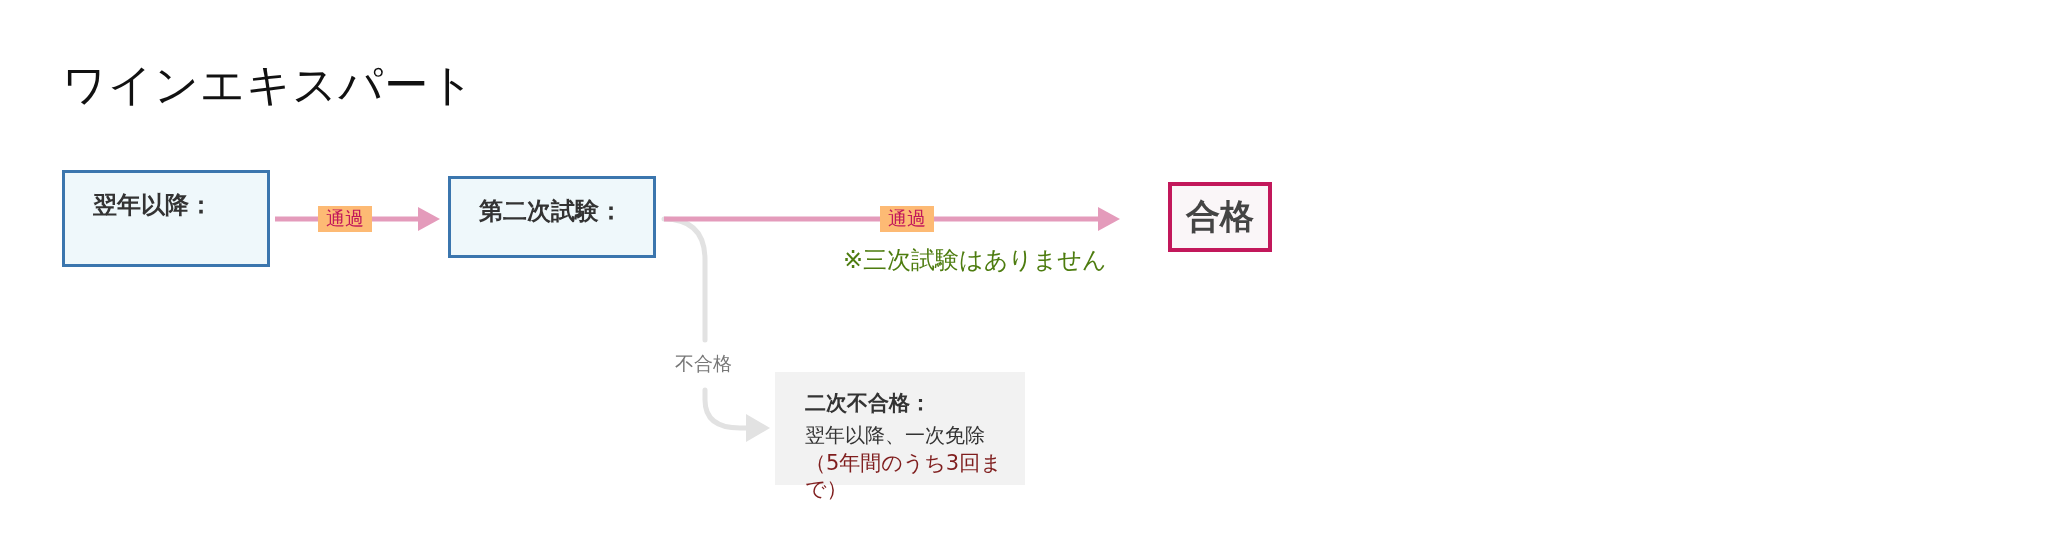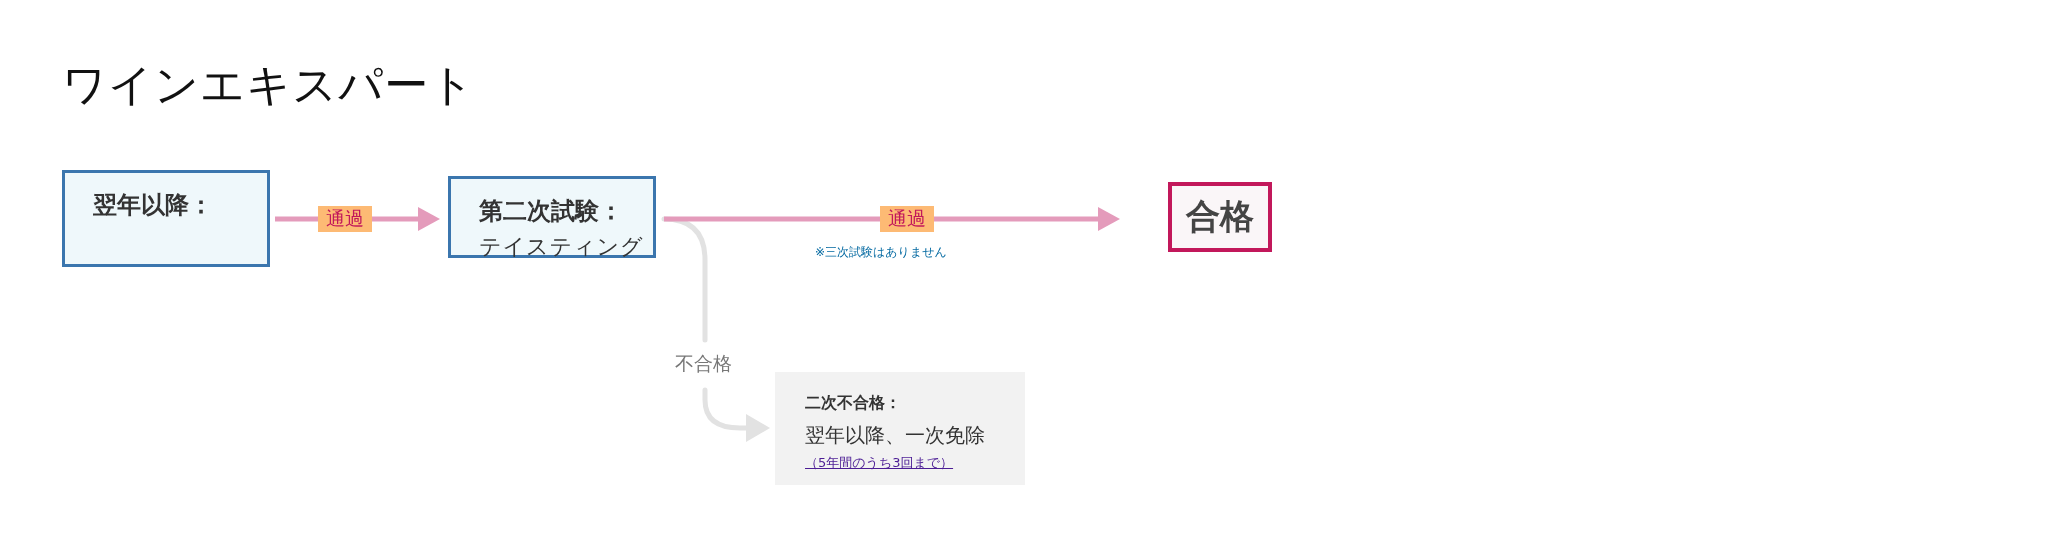--- a/index.html
+++ b/index.html
@@ -6,27 +6,27 @@
   body { width:2048px; height:546px; position:relative; overflow:hidden;
          font-family: "DejaVu Sans", "Liberation Sans", sans-serif; color:#333; }
   .title { position:absolute; left:62px; top:56px; font-size:44px; color:#111; letter-spacing:1px; margin:0; font-weight:normal; }
   .box { position:absolute; box-sizing:border-box; }
   .stage { border:3px solid #3b76ae; background:#eff8fb; padding:14px 0 0 28px; }
   .stage .head { font-size:24px; font-weight:bold; color:#333; line-height:36px; }
   .stage .sub { font-size:22px; color:#333; line-height:36px; letter-spacing:1px; }
   .pass { border:4px solid #c2185b; background:#faf6f8; display:flex; align-items:center; justify-content:center; }
   .pass span { font-size:34px; color:#444; font-weight:bold; }
   .fail { background:#f2f2f2; padding:14px 0 0 30px; }
-  .fail .head { font-size:16px; font-weight:bold; color:#333; line-height:34px; }
+  .fail .head { font-size:21px; font-weight:bold; color:#333; line-height:34px; }
   .fail .sub { font-size:20px; color:#333; line-height:30px; }
-  .fail .note { font-size:13px; color:#4c1d95; line-height:26px;text-decoration:underline; }
+  .fail .note { font-size:21px; color:#7f1d1d; line-height:26px; }
   .lbl { position:absolute; font-size:19px; background:#fdba74; padding:0 8px; white-space:nowrap; }
   .lbl.pink { color:#c2185b; }
   .lbl.grey { color:#777; }
-  .note2 { position:absolute; font-size:12px; color:#0369a1; white-space:nowrap; }
+  .note2 { position:absolute; font-size:24px; color:#4d7c0f; white-space:nowrap;margin-left:28px; }
   svg { position:absolute; left:0; top:0; }
 </style>
 </head>
 <body>
 
 <h1 class="title">ワインエキスパート</h1>
 
 <svg width="2048" height="546">
 
   <path d="M664 219 Q705 219 705 260 L705 340" fill="none" stroke="#e2e2e2" stroke-width="5" stroke-linecap="round"></path>
@@ -41,21 +41,20 @@
 </svg>
 
 <div class="box stage" style="left:62px;top:170px;width:208px;height:97px;">
   <div class="head">翌年以降：</div>
 </div>
 
 <div class="lbl pink" style="left:318px;top:206px;">通過</div>
 
 <div class="box stage" style="left:448px;top:176px;width:208px;height:82px;">
   <div class="head">第二次試験：</div>
-  <div class="sub">テイスティング</div>
 </div>
 
 <div class="lbl pink" style="left:880px;top:206px;">通過</div>
 <div class="note2" style="left:815px;top:244px;">※三次試験はありません</div>
 
 <div class="box pass" style="left:1127px;top:182px;width:104px;height:70px;margin-left:41px;">
   <span>合格</span>
 </div>
 
 <div class="lbl grey" style="left:667px;top:351px;background:transparent;text-align:center;">不合格</div>

